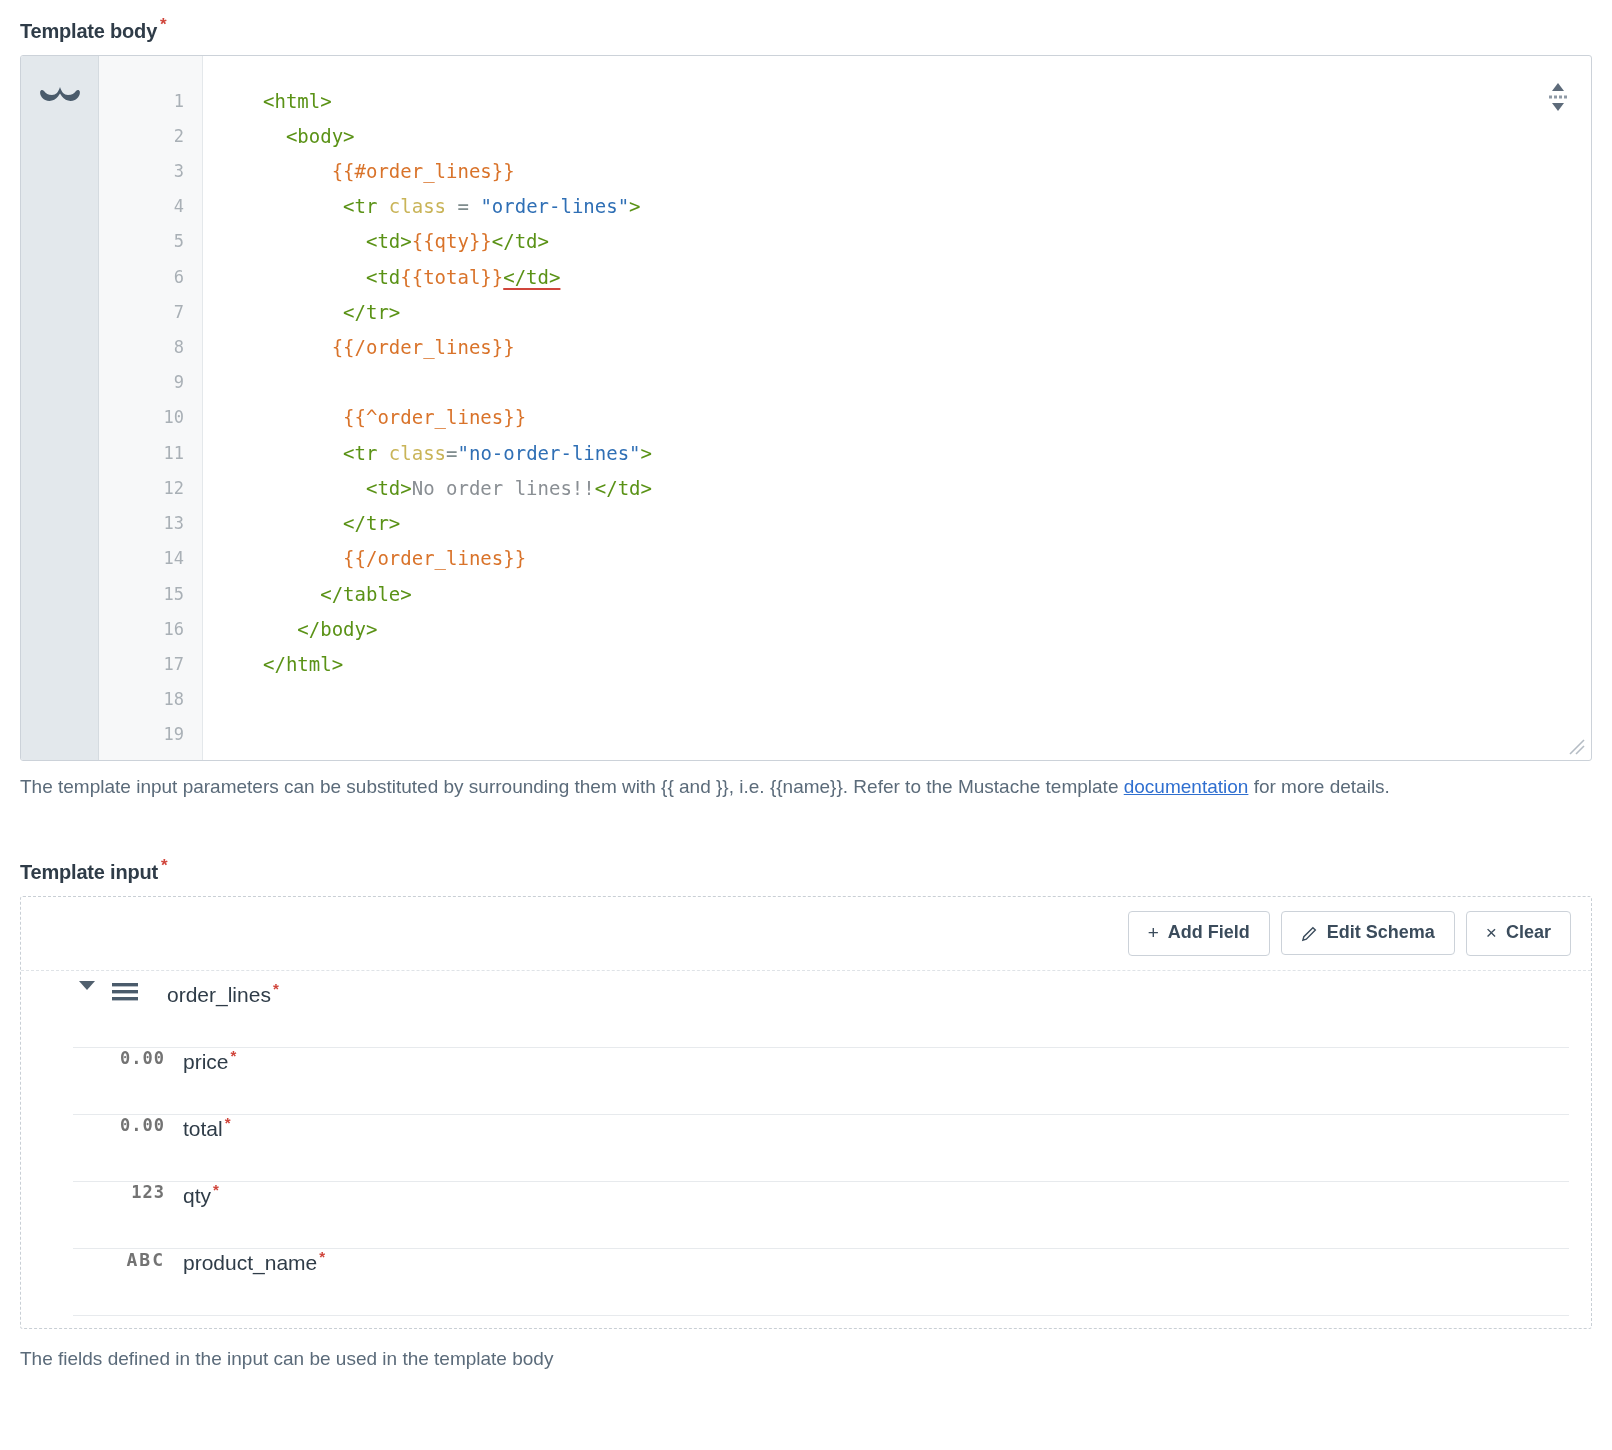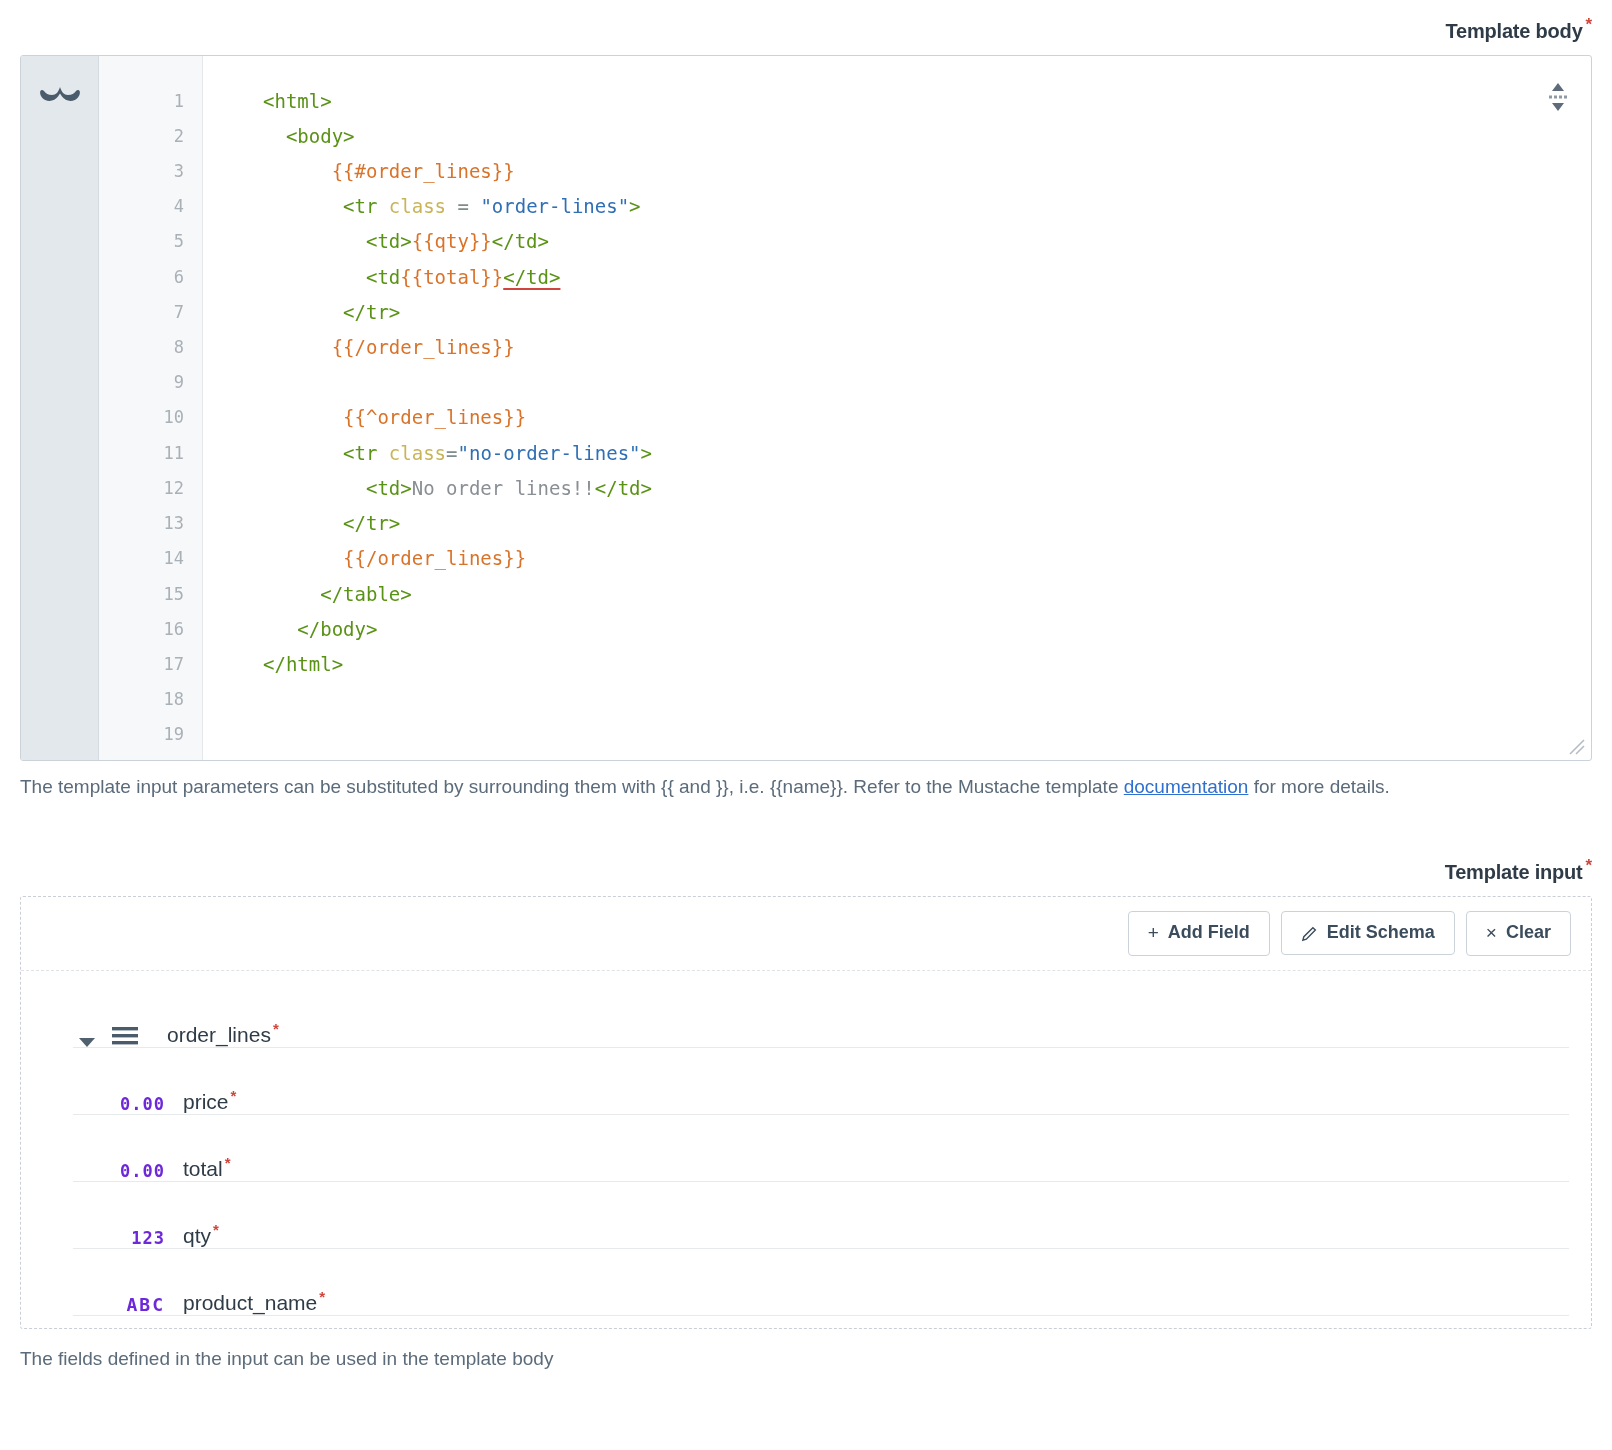--- a/index.html
+++ b/index.html
@@ -19,21 +19,20 @@
 
   
   .field-label {
     font-size: 20px;
     font-weight: bold;
     color: #2f3c48;
     letter-spacing: -0.2px;
     line-height: 1;
     display: block;
     margin: 0 0 14px 0;
-    text-align: right;
   }
   .req-star {
     color: #d0453b;
     font-size: 17px;
     font-weight: bold;
     vertical-align: super;
     margin-left: 3px;
     line-height: 1;
   }
   .req-star.sm { font-size: 15px; margin-left: 2px; }
@@ -156,21 +155,21 @@
     line-height: 1.2;
     cursor: pointer;
     white-space: nowrap;
   }
   .btn .gly { font-size: 19px; font-weight: normal; display:inline-block; }
   .btn svg { display: block; }
 
   .ti-rows { padding: 10px 0 12px 0; }
   .ti-row {
     display: flex;
-    align-items: flex-end;
+    align-items: flex-start;
     height: 67px;
     border-bottom: 1px solid #e7eaed;
     margin: 0 22px 0 52px;
     padding-left: 0;
   }
   .ti-row:last-child { border-bottom: 1px solid #e7eaed; }
 
   .row-caret {
     width: 28px; flex: 0 0 28px;
     display: flex; align-items: center; justify-content: center;
@@ -185,21 +184,21 @@
     width: 48px; flex: 0 0 48px;
     display: flex; align-items: center; justify-content: center;
   }
   .list-icon { display:block; }
   .type-badge {
     width: 66px; flex: 0 0 66px;
     text-align: right;
     font-family: "DejaVu Sans Mono", monospace;
     font-size: 17px;
     font-weight: bold;
-    color: #6d28d9;
+    color: #737373;
     letter-spacing: 1px;
     padding-right: 2px;
   }
   .type-badge.abc { font-size: 18px; letter-spacing: 2px; }
   .row-name {
     font-size: 21px;
     color: #2f3c48;
     padding-left: 18px;
     white-space: nowrap;
   }

